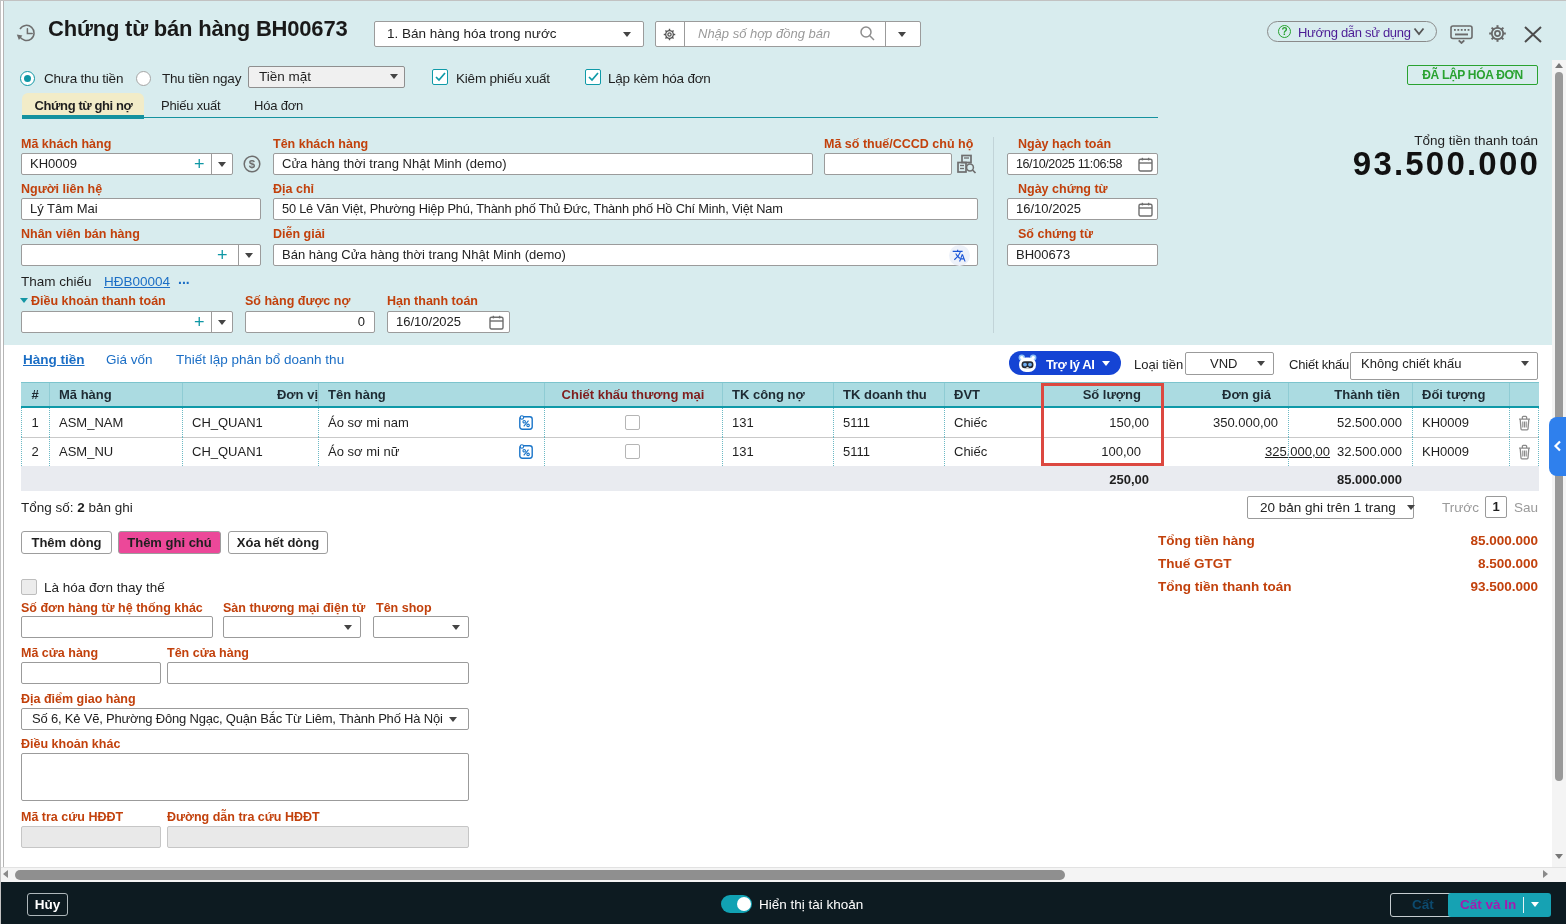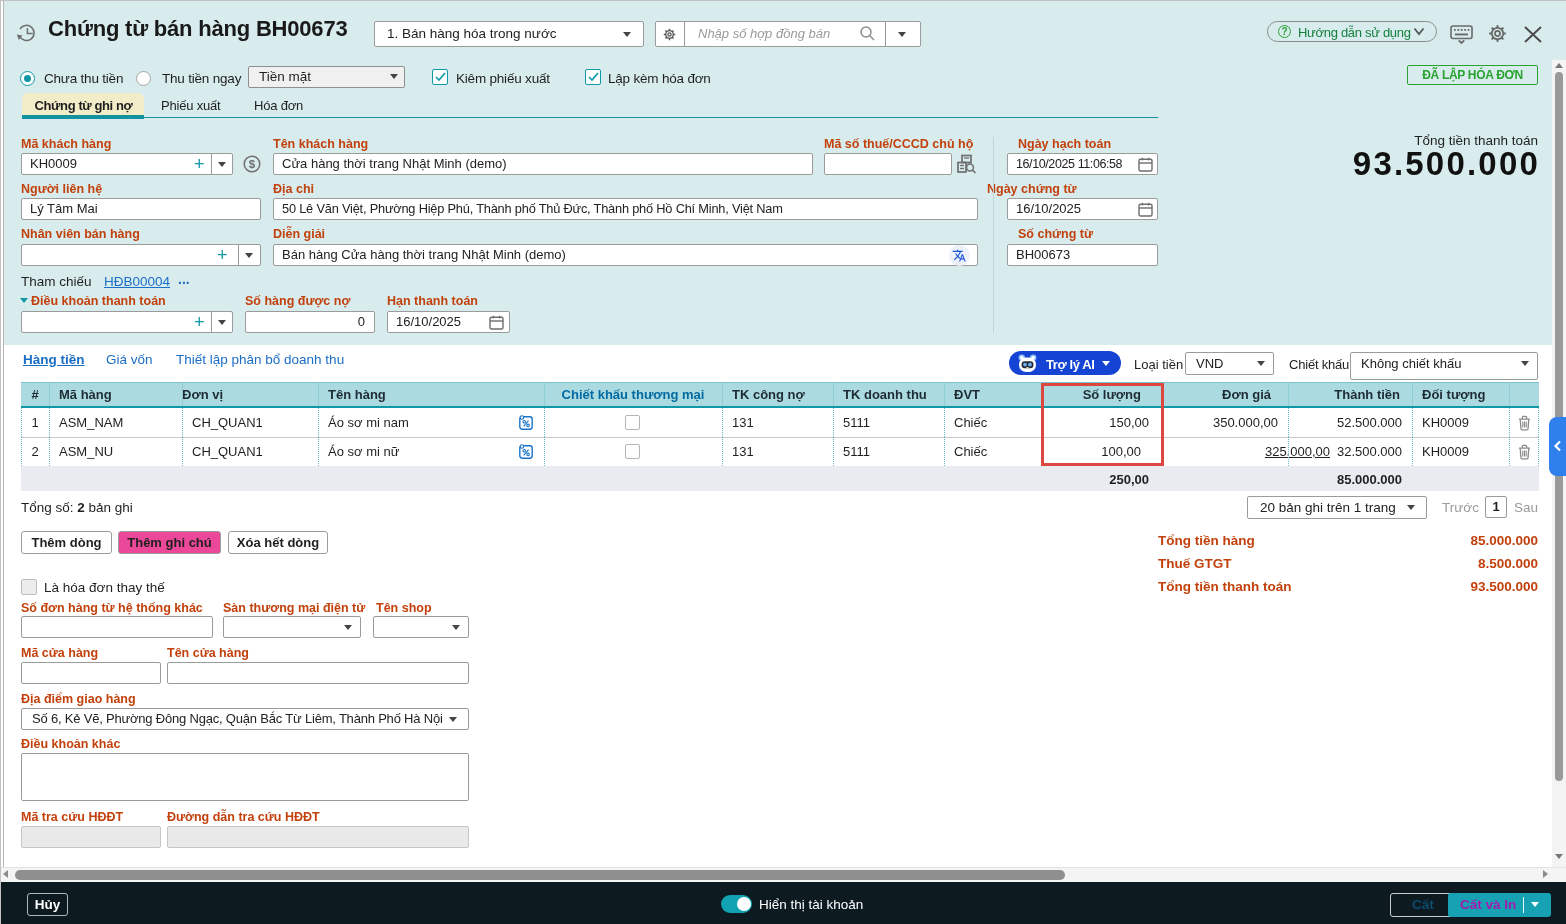--- a/index.html
+++ b/index.html
@@ -49,21 +49,21 @@
     </svg>
   <div class="abs" style="left:697px;top:23px;font-style:italic;color:#9a9a9a;font-size:13px;line-height:20px;">Nhập số hợp đồng bán</div>
   <svg class="abs" style="left:858px;top:24px" width="17" height="17" viewBox="0 0 17 17">
       <circle cx="7" cy="7" r="5" fill="none" stroke="#8d8d8d" stroke-width="1.5"></circle>
       <line x1="10.8" y1="10.8" x2="15" y2="15" stroke="#8d8d8d" stroke-width="1.5"></line>
     </svg>
   <div class="caret" style="left:897px;top:31px;"></div>
 
   <div class="abs" style="left:1266px;top:20px;width:170px;height:21px;border:1px solid #8a8a8a;border-radius:11px;background:transparent;"></div>
   <div class="abs" style="left:1277px;top:24px;width:13px;height:13px;border:1.4px solid #27a22f;border-radius:50%;color:#27a22f;font-size:10px;font-weight:bold;text-align:center;line-height:11px;">?</div>
-  <div class="abs" style="left:1297px;top:24px;font-size:13px;color:#15803d;letter-spacing:-0.3px;">Hướng dẫn sử dụng</div>
+  <div class="abs" style="left:1297px;top:24px;font-size:13px;color:#4c1d95;letter-spacing:-0.3px;">Hướng dẫn sử dụng</div>
   <svg class="abs" style="left:1412px;top:26px" width="12" height="9" viewBox="0 0 12 9">
       <path d="M1.5 1.5 L6 7 L10.5 1.5" fill="none" stroke="#555" stroke-width="1.8"></path>
     </svg>
 
   <svg class="abs" style="left:1449px;top:24px" width="23" height="19" viewBox="0 0 23 19">
     <rect x="1" y="1" width="21" height="12.5" rx="2" fill="none" stroke="#6b6b6b" stroke-width="1.6"></rect>
     <g fill="#6b6b6b">
         <rect x="4" y="4" width="1.8" height="1.8"></rect>
         <rect x="7.4" y="4" width="1.8" height="1.8"></rect>
         <rect x="10.8" y="4" width="1.8" height="1.8"></rect>
@@ -143,21 +143,21 @@
     <rect x="2" y="8.5" width="8" height="9.5" fill="none" stroke="#6e6e6e" stroke-width="1.7"></rect>
     <line x1="4" y1="11.5" x2="8" y2="11.5" stroke="#6e6e6e" stroke-width="1.3"></line>
     <line x1="4" y1="14.5" x2="8" y2="14.5" stroke="#6e6e6e" stroke-width="1.3"></line>
     <circle cx="14" cy="13.5" r="3.4" fill="none" stroke="#6e6e6e" stroke-width="1.5"></circle>
     <line x1="16.5" y1="16" x2="19.5" y2="19" stroke="#6e6e6e" stroke-width="1.7"></line>
   </svg>
   <div class="inp" style="left:1006px;top:152px;width:151px;font-size:12.5px;letter-spacing:-0.4px;">16/10/2025 11:06:58</div>
 
   <div class="lbl" style="left:20px;top:181px;">Người liên hệ</div>
   <div class="lbl" style="left:272px;top:181px;">Địa chỉ</div>
-  <div class="lbl" style="left:986px;top:181px;">Ngày chứng từ</div>
+  <div class="lbl" style="left:1017px;top:181px;">Ngày chứng từ</div>
   <div class="inp" style="left:20px;top:197px;width:240px;">Lý Tâm Mai</div>
   <div class="inp" style="left:272px;top:197px;width:705px;font-size:12.8px;letter-spacing:-0.2px;">50 Lê Văn Việt, Phường Hiệp Phú, Thành phố Thủ Đức, Thành phố Hồ Chí Minh, Việt Nam</div>
   <div class="inp" style="left:1006px;top:197px;width:151px;">16/10/2025</div>
 
   <div class="lbl" style="left:20px;top:226px;">Nhân viên bán hàng</div>
   <div class="lbl" style="left:272px;top:226px;">Diễn giải</div>
   <div class="lbl" style="left:1017px;top:226px;">Số chứng từ</div>
   <div class="inp" style="left:20px;top:243px;width:240px;"></div>
   <div class="plus" style="left:216px;top:244px;">+</div>
   <div class="vsep" style="left:237px;top:244px;height:20px;background:#9b9b9b"></div>
@@ -226,36 +226,36 @@
     <rect x="2" y="4.5" width="17" height="14.5" rx="7" fill="#fdfeff"></rect>
     <rect x="4.6" y="8.2" width="11.8" height="7" rx="3" fill="#252a33"></rect>
     <circle cx="8" cy="11.6" r="1.9" fill="#70aef2"></circle>
       <circle cx="13" cy="11.6" r="1.9" fill="#70aef2"></circle>
     <rect x="9.4" y="14" width="2.2" height="1.5" fill="#d8d8d8"></rect>
   </svg>
   <div class="abs" style="left:1045px;top:356px;color:#fff;font-weight:bold;font-size:13px;letter-spacing:-0.4px;">Trợ lý AI</div>
   <div class="caret" style="left:1101px;top:360px;border-top-color:#fff;"></div>
 
   <div class="abs" style="left:1133px;top:356px;font-size:13px;">Loại tiền</div>
-  <div class="inp" style="left:1184px;top:351px;width:89px;height:23px;line-height:21px;padding-left:10px;">VND</div>
+  <div class="inp" style="left:1184px;top:351px;width:89px;height:23px;line-height:21px;padding-left:24px;">VND</div>
   <div class="caret" style="left:1256px;top:360px;"></div>
   <div class="abs" style="left:1288px;top:356px;font-size:13px;letter-spacing:-0.2px;">Chiết khấu</div>
   <div class="inp" style="left:1349px;top:351px;width:188px;height:28px;line-height:21px;padding-left:10px;">Không chiết khấu</div>
   <div class="caret" style="left:1520px;top:360px;"></div>
 
   <div id="tbl">
       <div class="abs" style="left:20px;top:381px;width:1518px;height:24px;background:#abdbe1;border-top:1px solid #7cc4cd;"></div>
       <div class="abs" style="left:20px;top:386px;width:28px;text-align:center;;font-weight:bold;font-size:13px;color:#1e2b33;white-space:nowrap;overflow:hidden;">#</div>
       <div class="abs" style="left:48px;top:386px;width:133px;text-align:left;padding-left:10px;;font-weight:bold;font-size:13px;color:#1e2b33;white-space:nowrap;overflow:hidden;">Mã hàng</div>
       <div class="abs" style="left:48px;top:382px;width:1px;height:23px;background:#8fccd4;"></div>
-      <div class="abs" style="left:181px;top:386px;width:136px;text-align:left;;font-weight:bold;font-size:13px;color:#1e2b33;white-space:nowrap;overflow:hidden;">Đơn vị</div>
+      <div class="abs" style="left:181px;top:386px;width:136px;text-align:right;;font-weight:bold;font-size:13px;color:#1e2b33;white-space:nowrap;overflow:hidden;">Đơn vị</div>
       <div class="abs" style="left:181px;top:382px;width:1px;height:23px;background:#8fccd4;"></div>
       <div class="abs" style="left:317px;top:386px;width:226px;text-align:left;padding-left:10px;;font-weight:bold;font-size:13px;color:#1e2b33;white-space:nowrap;overflow:hidden;">Tên hàng</div>
       <div class="abs" style="left:317px;top:382px;width:1px;height:23px;background:#8fccd4;"></div>
-      <div class="abs" style="left:543px;top:386px;width:178px;text-align:center;;font-weight:bold;font-size:13px;color:#0369a1;white-space:nowrap;overflow:hidden;">Chiết khấu thương mại</div>
+      <div class="abs" style="left:543px;top:386px;width:178px;text-align:center;;font-weight:bold;font-size:13px;color:#7f1d1d;white-space:nowrap;overflow:hidden;">Chiết khấu thương mại</div>
       <div class="abs" style="left:543px;top:382px;width:1px;height:23px;background:#8fccd4;"></div>
       <div class="abs" style="left:721px;top:386px;width:111px;text-align:left;padding-left:10px;;font-weight:bold;font-size:13px;color:#1e2b33;white-space:nowrap;overflow:hidden;">TK công nợ</div>
       <div class="abs" style="left:721px;top:382px;width:1px;height:23px;background:#8fccd4;"></div>
       <div class="abs" style="left:832px;top:386px;width:111px;text-align:left;padding-left:10px;;font-weight:bold;font-size:13px;color:#1e2b33;white-space:nowrap;overflow:hidden;">TK doanh thu</div>
       <div class="abs" style="left:832px;top:382px;width:1px;height:23px;background:#8fccd4;"></div>
       <div class="abs" style="left:943px;top:386px;width:98px;text-align:left;padding-left:10px;;font-weight:bold;font-size:13px;color:#1e2b33;white-space:nowrap;overflow:hidden;">ĐVT</div>
       <div class="abs" style="left:943px;top:382px;width:1px;height:23px;background:#8fccd4;"></div>
       <div class="abs" style="left:1041px;top:386px;width:121px;text-align:right;padding-right:22px;;font-weight:bold;font-size:13px;color:#1e2b33;white-space:nowrap;overflow:hidden;">Số lượng</div>
       <div class="abs" style="left:1041px;top:382px;width:1px;height:23px;background:#8fccd4;"></div>
       <div class="abs" style="left:1162px;top:386px;width:125px;text-align:right;padding-right:17px;;font-weight:bold;font-size:13px;color:#1e2b33;white-space:nowrap;overflow:hidden;">Đơn giá</div>
@@ -353,21 +353,21 @@
         <line x1="7.5" y1="6.5" x2="7.5" y2="12.5" stroke="#8a8a8a" stroke-width="1.1"></line>
         <line x1="9.2" y1="6.5" x2="9.2" y2="12.5" stroke="#8a8a8a" stroke-width="1.1"></line>
       </svg>
       <div class="abs" style="left:20px;top:465px;width:1518px;height:25px;background:#e9ebf0;"></div>
       <div class="abs" style="left:1041px;top:471px;width:121px;text-align:right;padding-right:14px;font-weight:bold;font-size:13px;">250,00</div>
       <div class="abs" style="left:1287px;top:471px;width:124px;text-align:right;padding-right:10px;font-weight:bold;font-size:13px;">85.000.000</div>
       <div class="abs" style="left:1040px;top:382px;width:123px;height:83px;border:3px solid #dc4840;"></div>
     </div>
 
   <div class="abs" style="left:20px;top:499px;font-size:13.5px;">Tổng số: <b>2</b> bản ghi</div>
-  <div class="inp" style="left:1246px;top:495px;width:180px;height:23px;line-height:21px;padding-left:12px;font-size:13.5px;">20 bản ghi trên 1 trang</div>
+  <div class="inp" style="left:1246px;top:495px;width:167px;height:23px;line-height:21px;padding-left:12px;font-size:13.5px;">20 bản ghi trên 1 trang</div>
   <div class="caret" style="left:1406px;top:504px;"></div>
   <div class="abs" style="left:1441px;top:499px;color:#9a9a9a;font-size:13.5px;">Trước</div>
   <div class="abs" style="left:1484px;top:495px;width:22px;height:22px;border:1px solid #9a9a9a;border-radius:2px;text-align:center;line-height:20px;font-weight:bold;">1</div>
   <div class="abs" style="left:1513px;top:499px;color:#9a9a9a;font-size:13.5px;">Sau</div>
 
   <div class="abs" style="left:20px;top:530px;width:91px;height:23px;border:1px solid #9d9d9d;border-radius:3px;text-align:center;line-height:21px;font-weight:bold;background:#fff;">Thêm dòng</div>
   <div class="abs" style="left:117px;top:530px;width:103px;height:23px;border:1px solid #9d9d9d;border-radius:3px;text-align:center;line-height:21px;font-weight:bold;background:#ec4899;">Thêm ghi chú</div>
   <div class="abs" style="left:227px;top:530px;width:100px;height:23px;border:1px solid #9d9d9d;border-radius:3px;text-align:center;line-height:21px;font-weight:bold;background:#fff;">Xóa hết dòng</div>
 
   <div class="lbl" style="left:1157px;top:532px;font-size:13.5px;">Tổng tiền hàng</div>

